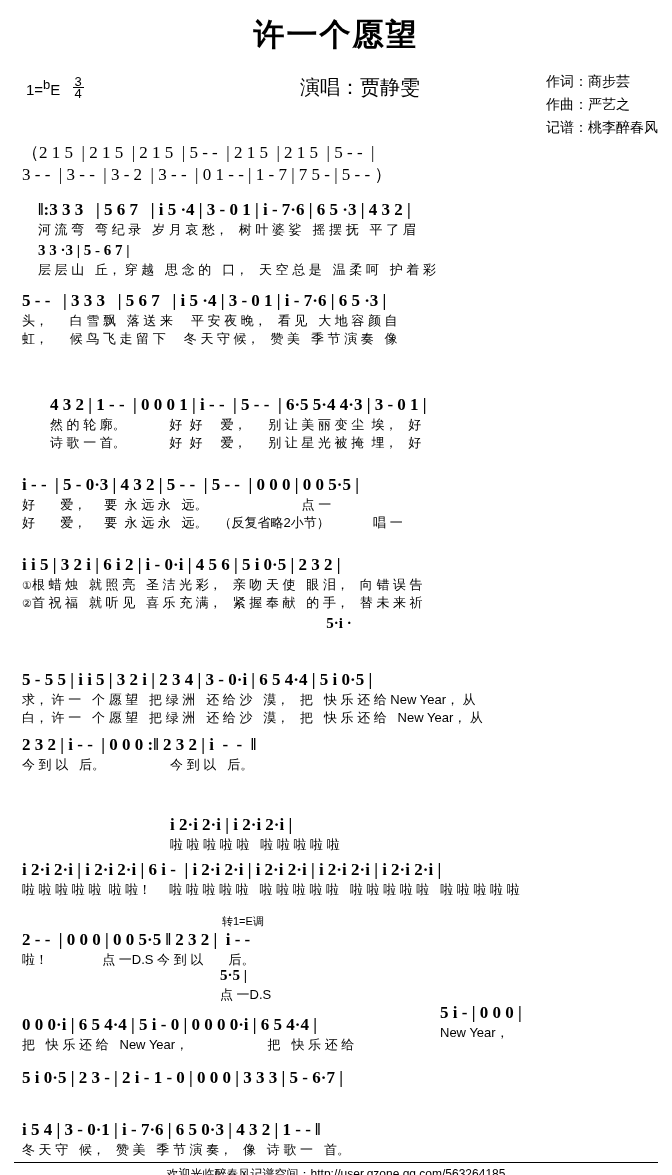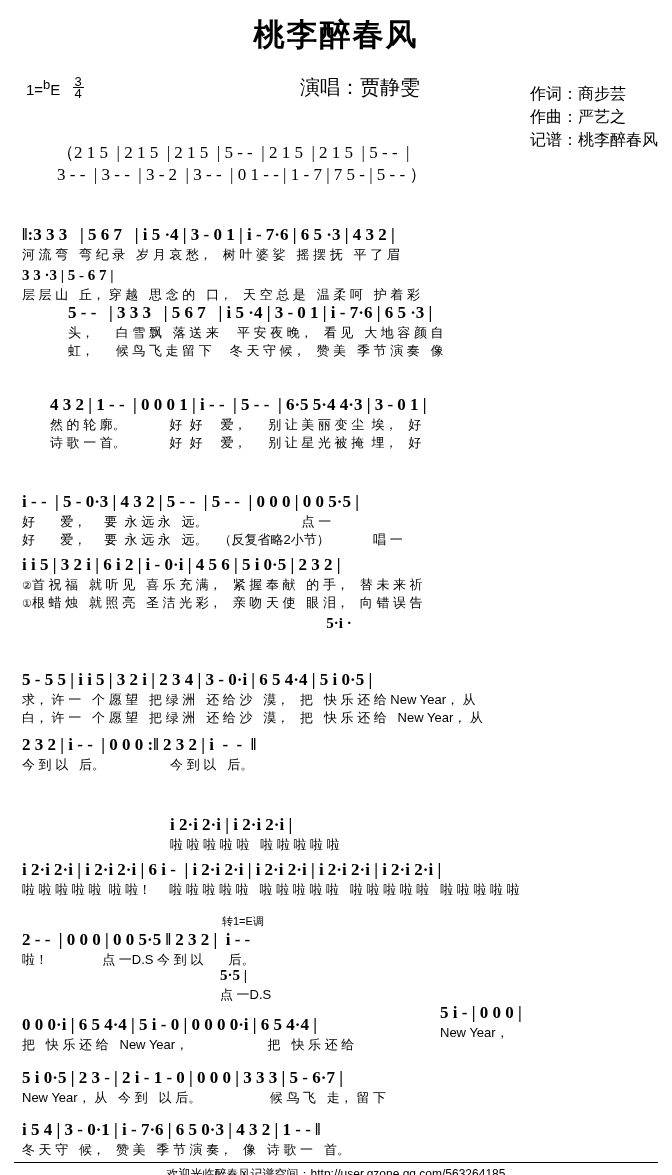--- a/index.html
+++ b/index.html
@@ -22,23 +22,23 @@
     margin-top:14px;
   }
   .singer{
     position:absolute;
     left:300px;top:60px;
     font-size:20px;
     font-family:"Liberation Sans", sans-serif;
   }
   .credits{
     position:absolute;
-    right:14px;top:70px;
-    font-size:16px;
-    font-family:Liberation Mono, monospace;
+    right:14px;top:56px;
+    font-size:14px;
+    font-family:Liberation Sans, sans-serif;
     line-height:23px;
     text-align:left;
   }
   .keysig{
     position:absolute;
     left:26px;top:62px;
     font-size:15px;
     font-family:"Liberation Sans", sans-serif;
   }
   .keysig .flat{font-size:13px;vertical-align:super;}
@@ -89,76 +89,76 @@
   .hr{
     position:absolute;left:14px;right:14px;bottom:26px;
     border-top:1px solid #000;height:0;
   }
 </style>
 </head>
 <body>
 
 <div class="page">
 
-  <div class="title">桃李醉春风</div>
+  <div class="title">许一个愿望</div>
 
   <div class="keysig">
     <span>1=</span><span class="flat">b</span><span>E</span>
     <span class="meter">
       <span class="num">3</span>
       <span class="den">4</span>
     </span>
   </div>
 
   <div class="singer">演唱：贾静雯</div>
 
   <div class="credits">
     <div>作词：商步芸</div>
     <div>作曲：严艺之</div>
     <div>记谱：桃李醉春风</div>
   </div>
 
-  <div class="staff" style="top:128px;margin-left:35px;">
+  <div class="staff" style="top:128px;">
     <div class="row">
       <div class="notes thin">（2 1 5  | 2 1 5  | 2 1 5  | 5 - -  | 2 1 5  | 2 1 5  | 5 - -  |</div>
     </div>
     <div class="row">
       <div class="notes thin">3 - -  | 3 - -  | 3 - 2  | 3 - -  | 0 1 - - | 1 - 7 | 7 5 - | 5 - - ）</div>
     </div>
   </div>
 
-  <div class="staff" style="top:210px;">
+  <div class="staff" style="top:185px;margin-left:16px;">
     <div class="notes">‖:3 3 3   | 5 6 7   | i 5 ·4 | 3 - 0 1 | i - 7·6 | 6 5 ·3 | 4 3 2 |</div>
     <div class="lyric">河 流 弯   弯 纪 录   岁 月 哀 愁，   树 叶 婆 娑   摇 摆 抚   平 了 眉</div>
     <div class="notes note-mini">3 3 ·3 | 5 - 6 7 |</div>
     <div class="lyric">层 层 山   丘， 穿 越   思 念 的   口，   天 空 总 是   温 柔 呵   护 着 彩</div>
   </div>
 
-  <div class="staff" style="top:288px;margin-left:46px;">
+  <div class="staff" style="top:276px;">
     <div class="notes">5 - -   | 3 3 3   | 5 6 7   | i 5 ·4 | 3 - 0 1 | i - 7·6 | 6 5 ·3 |</div>
     <div class="lyric">头，      白 雪 飘   落 送 来     平 安 夜 晚，   看 见   大 地 容 颜 自</div>
     <div class="lyric">虹，      候 鸟 飞 走 留 下     冬 天 守 候，   赞 美   季 节 演 奏   像</div>
   </div>
 
   <div class="staff" style="top:380px;margin-left:28px;">
     <div class="notes">4 3 2 | 1 - -  | 0 0 0 1 | i - -  | 5 - -  | 6·5 5·4 4·3 | 3 - 0 1 |</div>
     <div class="lyric">然 的 轮 廓。            好  好     爱，      别 让 美 丽 变 尘  埃，   好</div>
     <div class="lyric">诗 歌 一 首。            好  好     爱，      别 让 星 光 被 掩  埋，   好</div>
   </div>
 
-  <div class="staff" style="top:460px;margin-top:17px;">
+  <div class="staff" style="top:460px;">
     <div class="notes">i - -  | 5 - 0·3 | 4 3 2 | 5 - -  | 5 - -  | 0 0 0 | 0 0 5·5 |</div>
     <div class="lyric">好       爱，     要  永 远 永   远。                          点 一</div>
     <div class="lyric">好       爱，     要  永 远 永   远。   （反复省略2小节）            唱 一</div>
   </div>
 
   <div class="staff" style="top:540px;">
     <div class="notes">i i 5 | 3 2 i | 6 i 2 | i - 0·i | 4 5 6 | 5 i 0·5 | 2 3 2 |</div>
+    <div class="lyric"><span class="tiny">①</span><span>根 蜡 烛   就 照 亮   圣 洁 光 彩，   亲 吻 天 使   眼 泪，   向 错 误 告</span></div>
     <div class="lyric"><span class="tiny">②</span><span>首 祝 福   就 听 见   喜 乐 充 满，   紧 握 奉 献   的 手，   替 未 来 祈</span></div>
-    <div class="lyric"><span class="tiny">①</span><span>根 蜡 烛   就 照 亮   圣 洁 光 彩，   亲 吻 天 使   眼 泪，   向 错 误 告</span></div>
     <div class="notes note-mini" style="text-align:center;">5·i ·</div>
   </div>
 
   <div class="staff" style="top:655px;">
     <div class="notes">5 - 5 5 | i i 5 | 3 2 i | 2 3 4 | 3 - 0·i | 6 5 4·4 | 5 i 0·5 |</div>
     <div class="lyric">求， 许 一   个 愿 望   把 绿 洲   还 给 沙   漠，   把   快 乐 还 给 New Year， 从</div>
     <div class="lyric">白， 许 一   个 愿 望   把 绿 洲   还 给 沙   漠，   把   快 乐 还 给   New Year， 从</div>
   </div>
 
   <div class="staff" style="top:720px;">
@@ -191,21 +191,20 @@
     <div class="lyric">New Year，</div>
   </div>
 
   <div class="staff" style="top:1000px;">
     <div class="notes">0 0 0·i | 6 5 4·4 | 5 i - 0 | 0 0 0 0·i | 6 5 4·4 |</div>
     <div class="lyric">把   快 乐 还 给   New Year，                      把   快 乐 还 给</div>
   </div>
 
   <div class="staff" style="top:1053px;">
     <div class="notes">5 i 0·5 | 2 3 - | 2 i - 1 - 0 | 0 0 0 | 3 3 3 | 5 - 6·7 |</div>
-    <div class="lyric">New Year， 从   今 到   以 后。                   候 鸟 飞   走， 留 下</div>
   </div>
 
   <div class="staff" style="top:1105px;">
     <div class="notes">i 5 4 | 3 - 0·1 | i - 7·6 | 6 5 0·3 | 4 3 2 | 1 - - ‖</div>
     <div class="lyric">冬 天 守   候，   赞 美   季 节 演 奏，   像   诗 歌 一   首。</div>
   </div>
 
   <div class="hr"></div>
   <div class="footer">欢迎光临醉春风记谱空间：http://user.qzone.qq.com/563264185</div>
 </div>

